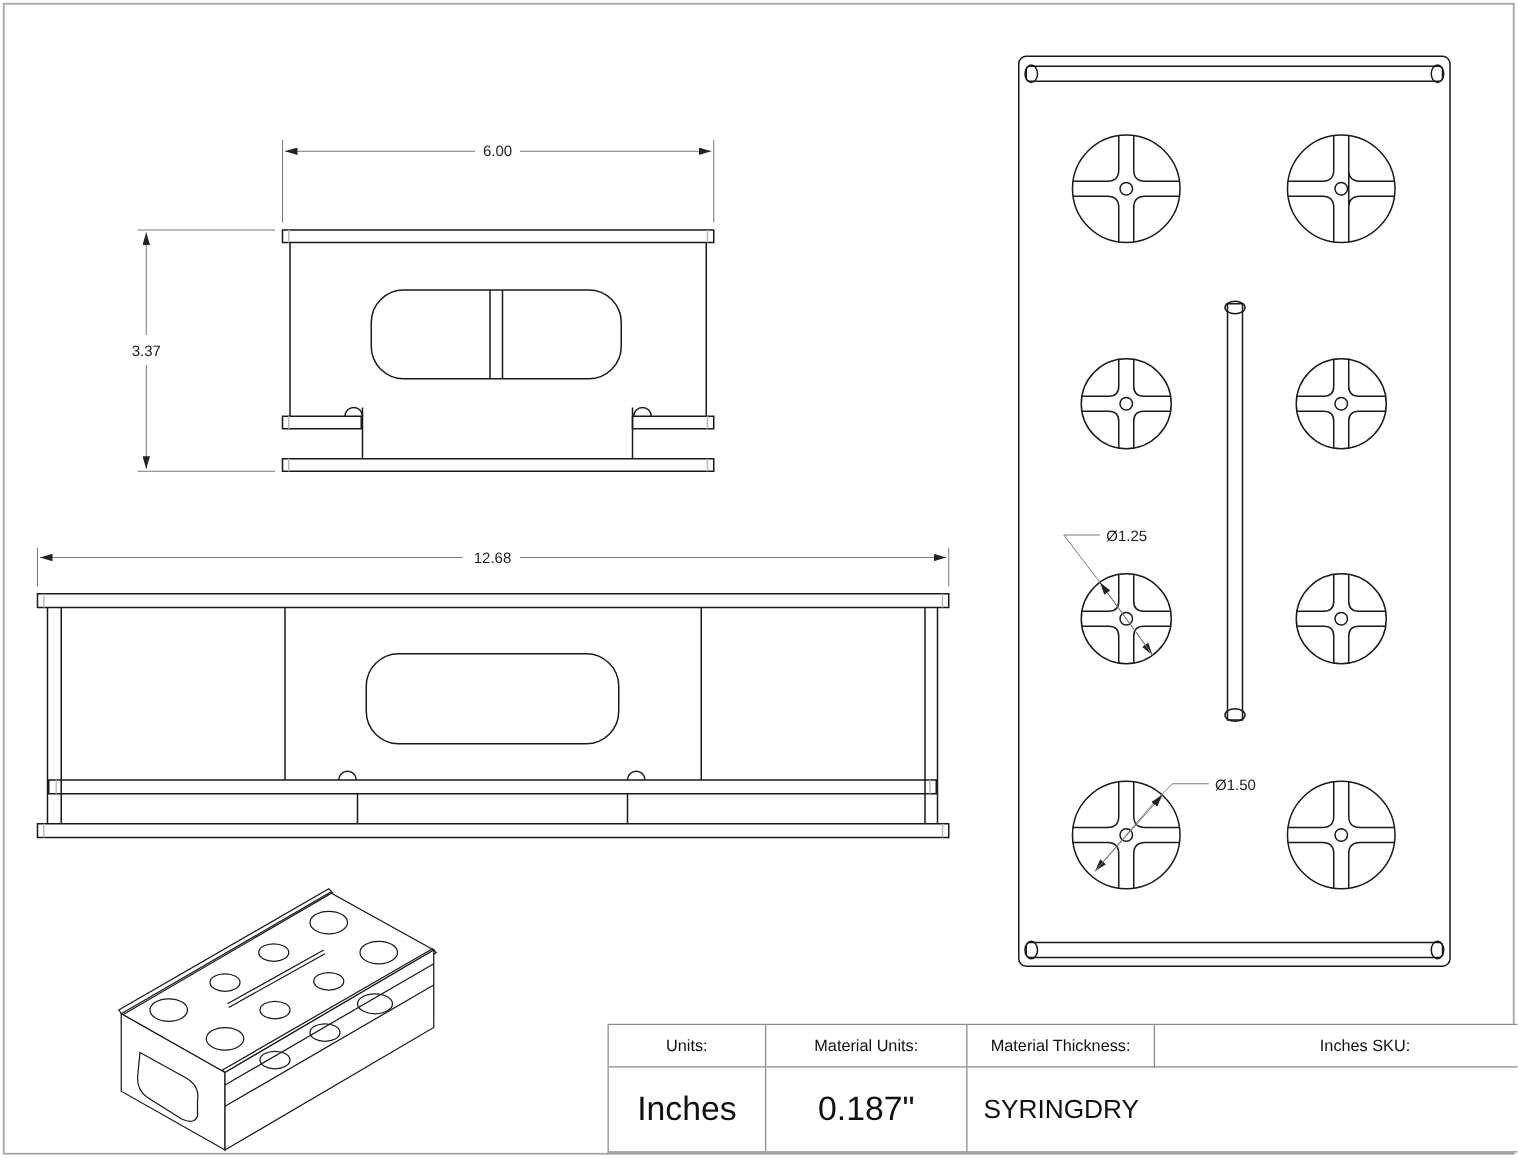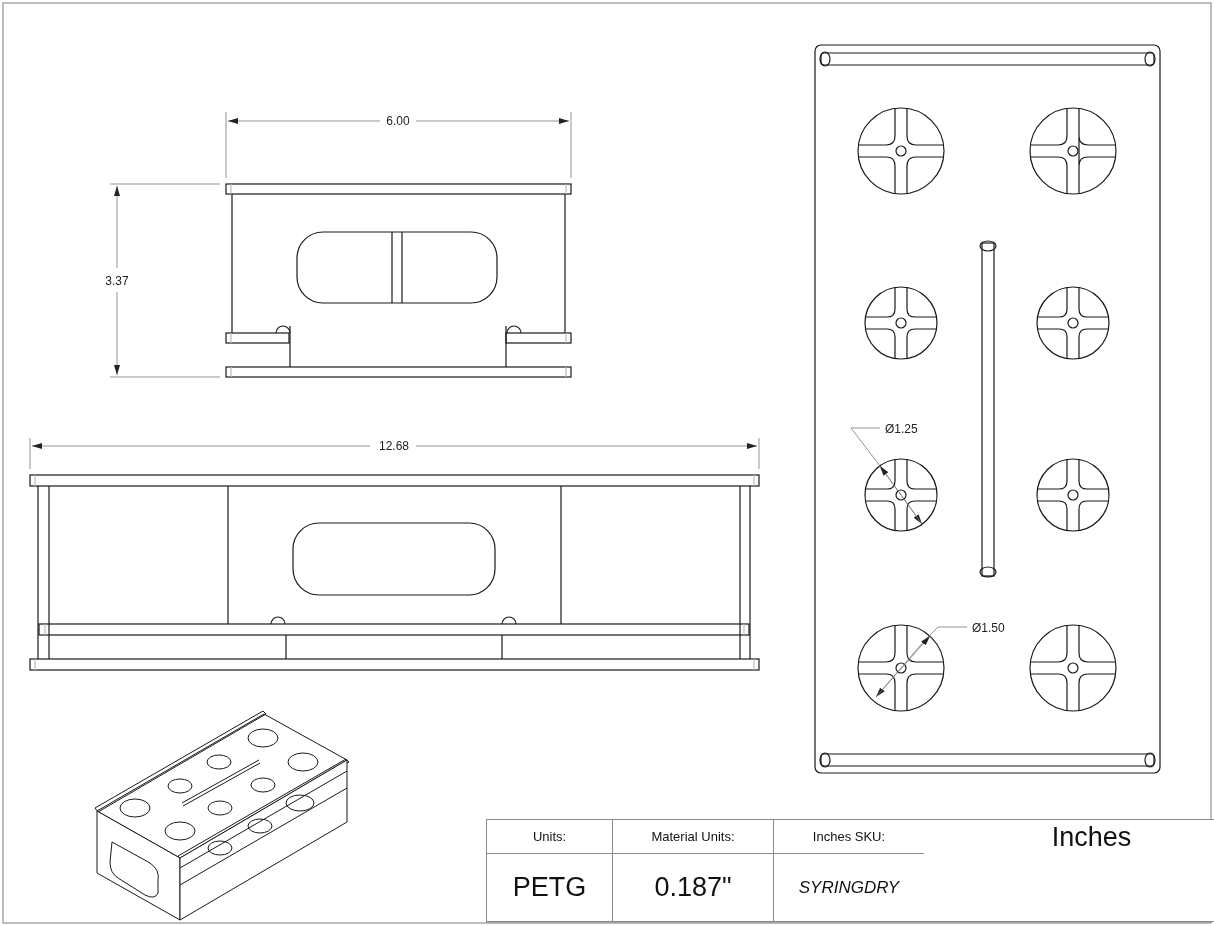--- a/index.html
+++ b/index.html
@@ -4,21 +4,21 @@
 <style>
   html, body { margin: 0; padding: 0; background: #ffffff; }
   body { width: 1214px; height: 926px; position: relative; overflow: hidden; font-family: "Liberation Sans", sans-serif; }
   #sheet { position: absolute; left: 0; top: 0; width: 1214px; height: 926px; }
   .dimtext { font-family: "Liberation Sans", sans-serif; font-size: 12px; fill: #222; }
   #title-block { position: absolute; left: 486px; top: 819px; width: 775px; height: 103px; border: 1px solid #8a8a8a; box-sizing: border-box; display: grid; grid-template-columns: 126px 161px 150px 1fr; grid-template-rows: 34px 1fr; background: #fff; }
   #title-block .cell { border-right: 1px solid #8a8a8a; display: flex; align-items: center; justify-content: center; color: #111; }
   #title-block .cell.last { border-right: none; }
   #title-block .hdr { border-bottom: 1px solid #8a8a8a; font-size: 13px; }
   #title-block .val { font-size: 27px; text-align: right; }
-  #title-block .val.sku { font-size: 17px; font-style: italic; }
+  #title-block .val.sku { font-size: 21px; }
 </style>
 </head>
 <body>
 
 <svg id="sheet" width="1214" height="926" viewBox="0 0 1214 926" xmlns="http://www.w3.org/2000/svg">
   <defs>
     <marker id="arr" viewBox="0 0 10 6" refX="10" refY="3" markerWidth="10" markerHeight="6" orient="auto-start-reverse" markerUnits="userSpaceOnUse">
       <path d="M0,0 L10,3 L0,6 z" fill="#222"></path>
     </marker>
   </defs>
@@ -204,18 +204,18 @@
     <ellipse cx="260" cy="826" rx="12" ry="7"></ellipse>
     <ellipse cx="300" cy="803" rx="14" ry="8"></ellipse>
   </g>
 
   <line x1="486" y1="922" x2="1211" y2="922" stroke="#8a8a8a" stroke-width="1"></line>
 </svg>
 
 <div id="title-block">
   <div class="cell hdr">Units:</div>
   <div class="cell hdr">Material Units:</div>
+  <div class="cell hdr">Material Thickness:</div>
   <div class="cell hdr last">Inches SKU:</div>
   <div class="cell val">Inches</div>
-  <div class="cell val">PETG</div>
   <div class="cell val">0.187"</div>
   <div class="cell val sku last">SYRINGDRY</div>
 </div>
 
 </body></html>

